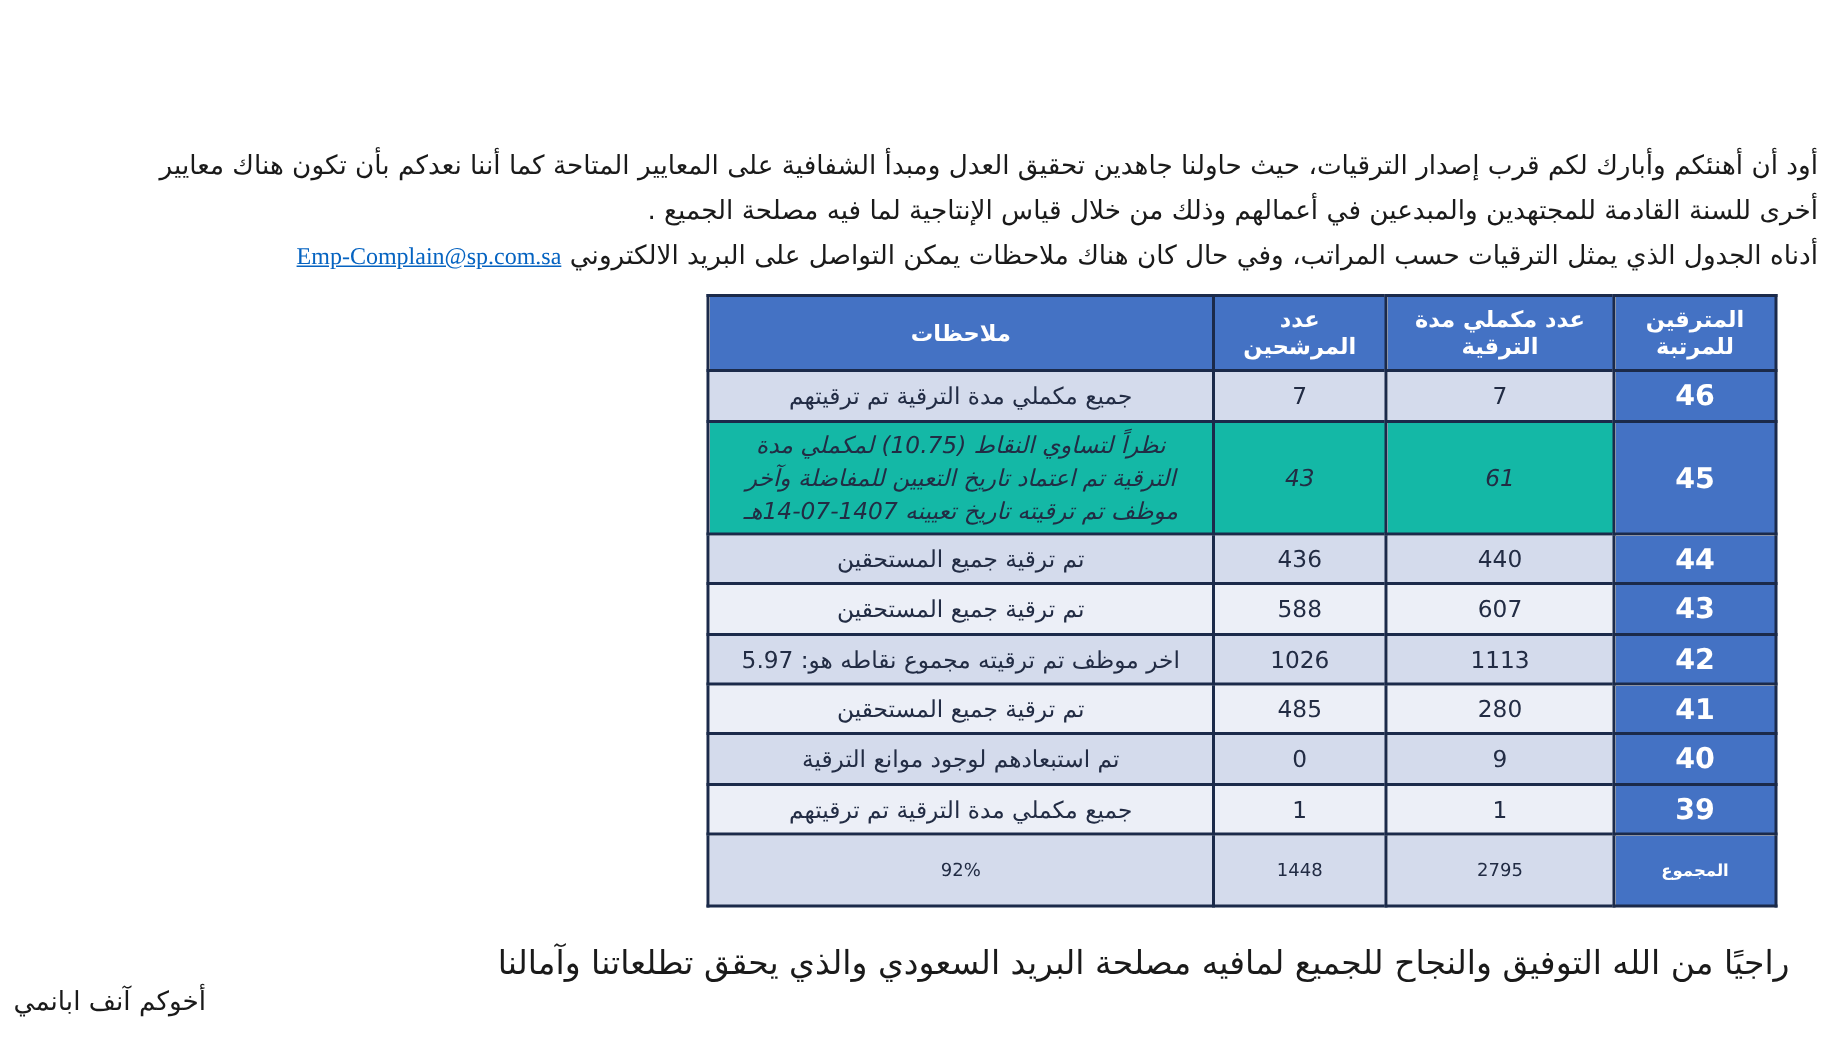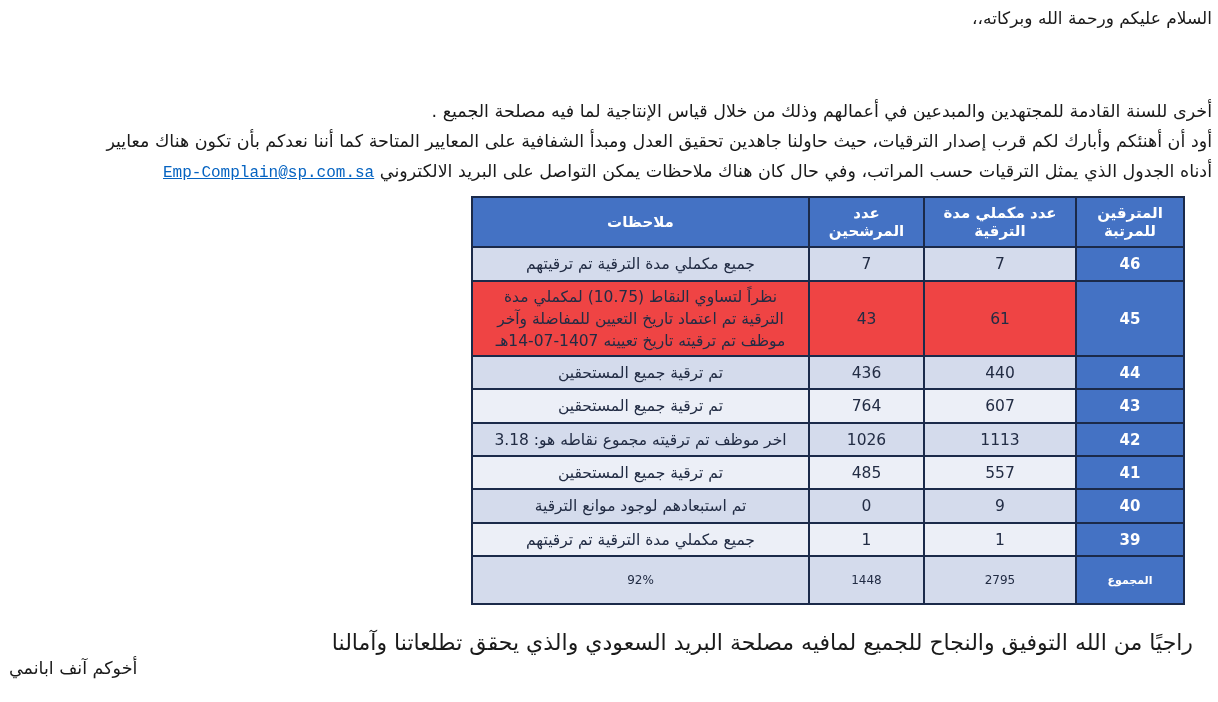--- a/index.html
+++ b/index.html
@@ -17,21 +17,21 @@
   
   .greeting { top: 5px; right: 6px; font-size: 17px; line-height: 27px; text-align: right; }
 
   
   .intro { top: 96px; right: 6px; left: 6px; text-align: right; font-size: 17.5px; line-height: 30px; }
   .intro-line { white-space: nowrap; }
   a.email-link {
     color: #0563C1;
     text-decoration: underline;
     font-size: 16px;
-    font-family: Liberation Mono, monospace;
+    font-family: Liberation Serif, serif;
     direction: ltr; unicode-bidi: embed;
   }
 
   
   table.promo-table {
     position: absolute;
     top: 196px; right: 33px;
     width: 712px;
     border-collapse: collapse;
     table-layout: fixed;
@@ -48,45 +48,44 @@
     background: #4472C4;
     color: #ffffff;
     font-weight: bold;
     font-size: 15px;
     height: 44px;
   }
   .promo-table td.rank-cell {
     background: #4472C4;
     color: #ffffff;
     font-weight: bold;
-    font-size: 15px;
+    font-size: 19px;
   }
   .promo-table tbody td { font-size: 15.5px; color: #222C44; margin-top: 20px; }
   .promo-table td.notes-cell { line-height: 22px; }
   .band-medium td:not(.rank-cell) { background: #D4DBEC; }
   .band-light  td:not(.rank-cell) { background: #ECEFF7; }
-  .band-white  td:not(.rank-cell) { background: #ef4444; }
+  .band-white  td:not(.rank-cell) { background: #14b8a6; font-style: italic; }
   tr.total-row td.rank-cell { font-size: 11px; }
   tr.total-row { height: 44px; }
   tr.total-row td { font-size: 12px; }
 
   
   .closing { top: 630px; right: 25px; font-size: 22px; text-align: right; }
   .signature { top: 658px; left: 9px; font-size: 17.5px; text-align: center; direction: rtl; }
 </style>
 </head>
 <body>
 
 <div class="abs greeting">
-  <div>السلام عليكم ورحمة الله وبركاته،،</div>
 </div>
 
 <div class="abs intro">
+  <div class="intro-line">أود أن أهنئكم وأبارك لكم قرب إصدار الترقيات، حيث حاولنا جاهدين تحقيق العدل ومبدأ الشفافية على المعايير المتاحة كما أننا نعدكم بأن تكون هناك معايير</div>
   <div class="intro-line">أخرى للسنة القادمة للمجتهدين والمبدعين في أعمالهم وذلك من خلال قياس الإنتاجية لما فيه مصلحة الجميع .</div>
-  <div class="intro-line">أود أن أهنئكم وأبارك لكم قرب إصدار الترقيات، حيث حاولنا جاهدين تحقيق العدل ومبدأ الشفافية على المعايير المتاحة كما أننا نعدكم بأن تكون هناك معايير</div>
   <div class="intro-line">
     <span>أدناه الجدول الذي يمثل الترقيات حسب المراتب، وفي حال كان هناك ملاحظات يمكن التواصل على البريد الالكتروني</span>
     <a class="email-link" href="#">Emp-Complain@sp.com.sa</a>
   </div>
 </div>
 
 <table class="promo-table">
   <colgroup>
     <col style="width:108px">
     <col style="width:152px">
@@ -117,32 +116,32 @@
       </tr>
       <tr class="band-medium" style="height: 33px;">
         <td class="rank-cell">44</td>
         <td>440</td>
         <td>436</td>
         <td class="notes-cell">تم ترقية جميع المستحقين</td>
       </tr>
       <tr class="band-light" style="height: 34px;">
         <td class="rank-cell">43</td>
         <td>607</td>
-        <td>764</td>
+        <td>588</td>
         <td class="notes-cell">تم ترقية جميع المستحقين</td>
       </tr>
       <tr class="band-medium" style="height: 33px;">
         <td class="rank-cell">42</td>
         <td>1113</td>
         <td>1026</td>
-        <td class="notes-cell">اخر موظف تم ترقيته مجموع نقاطه هو: 3.18</td>
+        <td class="notes-cell">اخر موظف تم ترقيته مجموع نقاطه هو: 5.97</td>
       </tr>
       <tr class="band-light" style="height: 33px;">
         <td class="rank-cell">41</td>
-        <td>557</td>
+        <td>280</td>
         <td>485</td>
         <td class="notes-cell">تم ترقية جميع المستحقين</td>
       </tr>
       <tr class="band-medium" style="height: 34px;">
         <td class="rank-cell">40</td>
         <td>9</td>
         <td>0</td>
         <td class="notes-cell">تم استبعادهم لوجود موانع الترقية</td>
       </tr>
       <tr class="band-light" style="height: 33px;">

